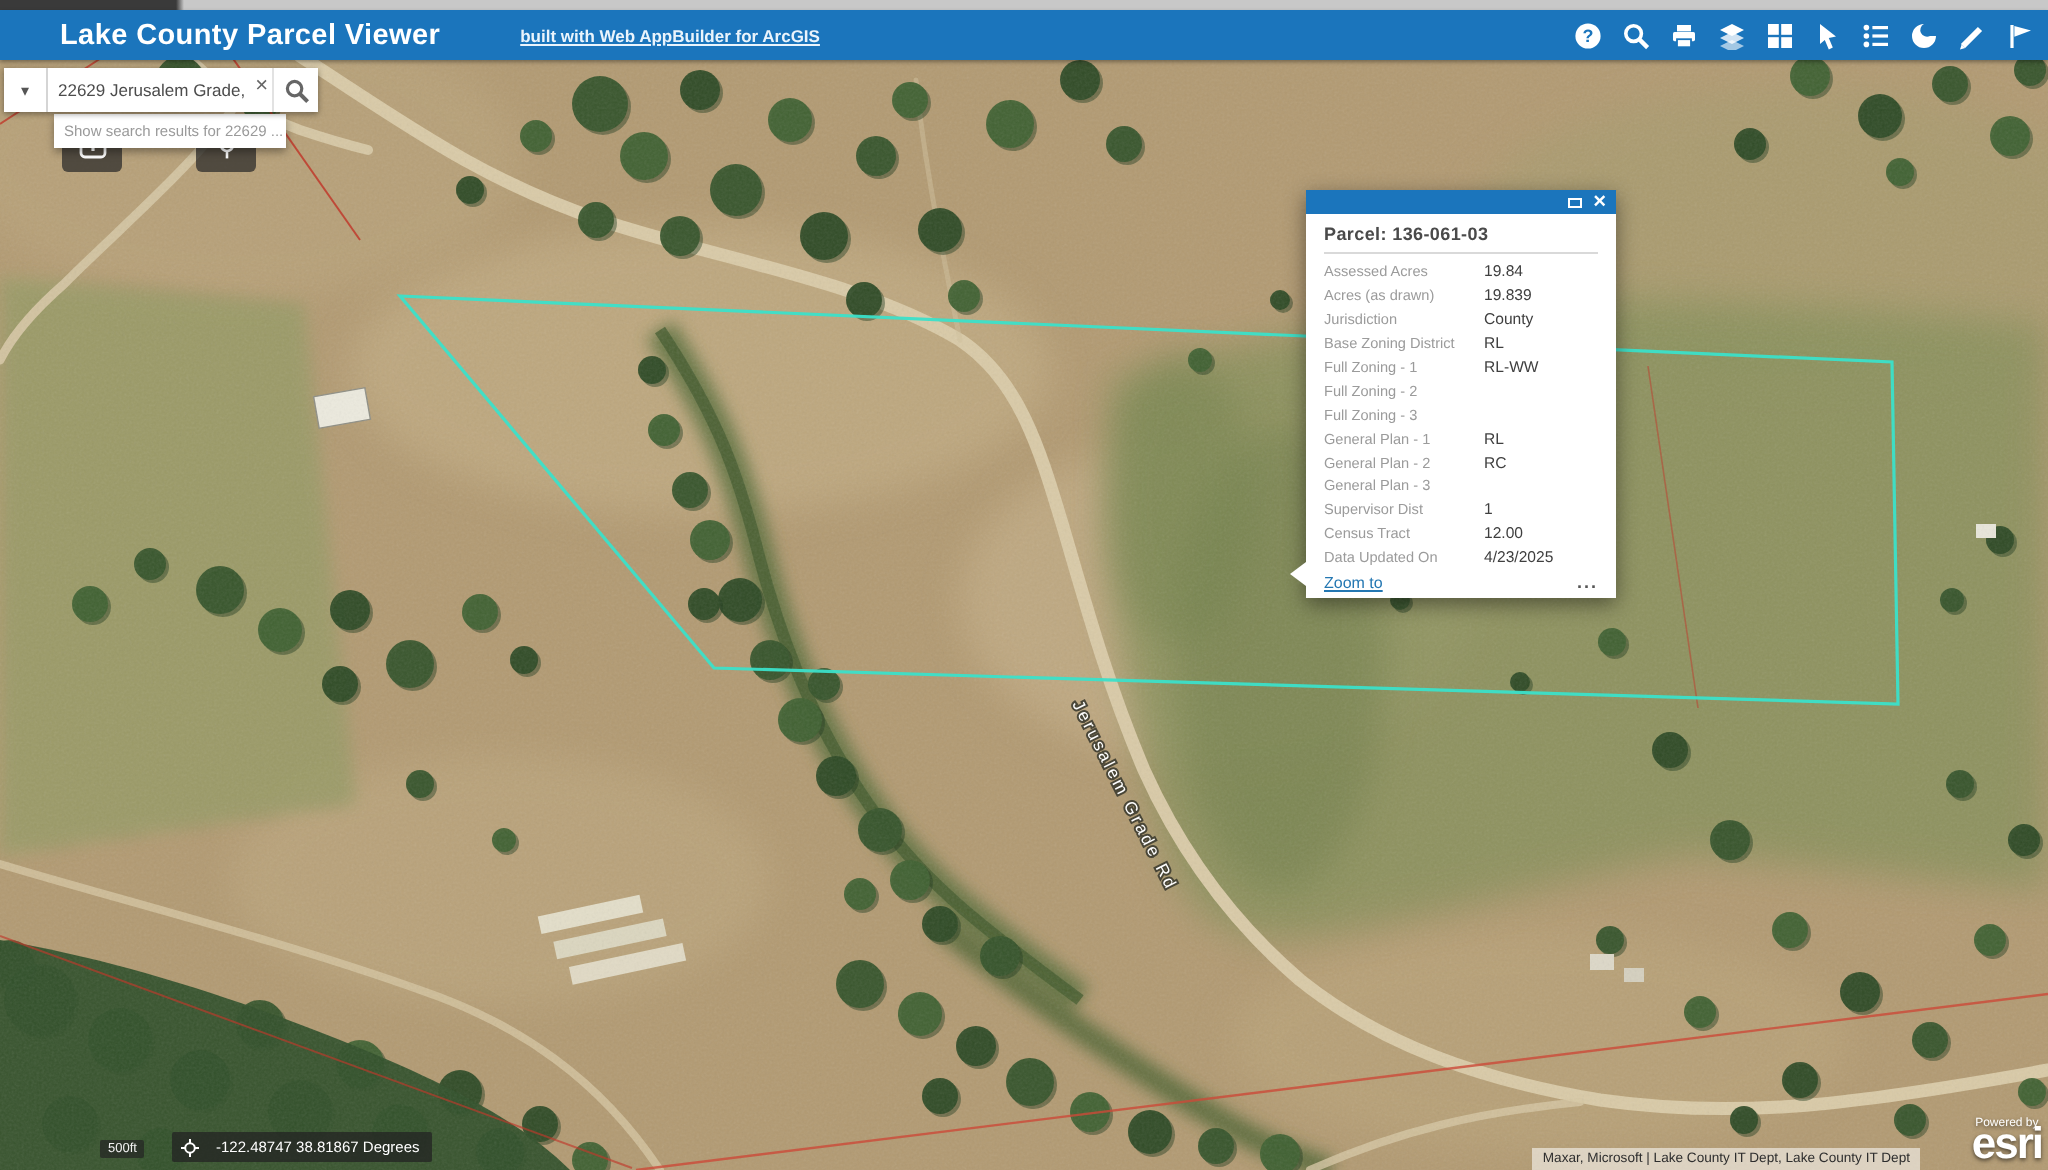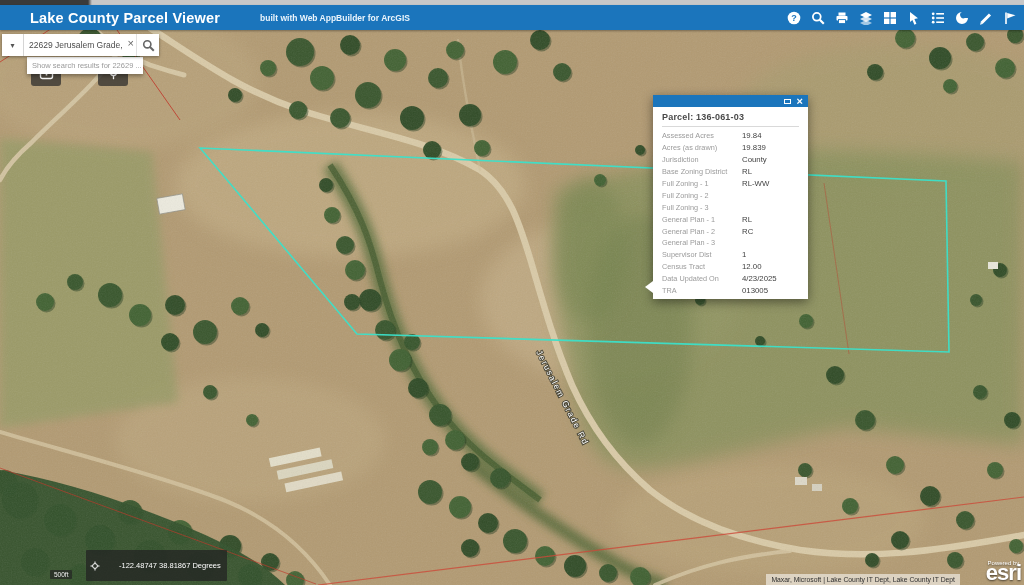--- a/index.html
+++ b/index.html
@@ -10,21 +10,21 @@
   #map{position:absolute;inset:0;z-index:0;}
 
   
   #winstrip{position:absolute;top:0;left:0;width:1024px;height:5px;z-index:40;
     background:linear-gradient(to right,#3a3a3a 0,#3a3a3a 88px,#c8c8c8 92px,#c8c8c8 100%);}
 
   
   #header{position:absolute;top:5px;left:0;width:1024px;height:25px;background:#1b75bc;z-index:40;
     display:flex;align-items:center;box-shadow:0 1px 2px rgba(0,0,0,.35);}
   #appTitle{color:#fff;font-size:14.5px;font-weight:bold;margin-left:30px;letter-spacing:.2px;white-space:nowrap;}
-  #appSub{color:#eaf4fc;font-size:8.5px;font-weight:bold;margin-left:40px;white-space:nowrap;}
+  #appSub{color:#eaf4fc;font-size:8.5px;font-weight:bold;margin-left:40px;white-space:nowrap;text-decoration:underline;}
   #tools{position:absolute;right:6px;top:0;height:25px;display:flex;align-items:center;gap:8px;}
   .tool{width:16px;height:16px;display:flex;align-items:center;justify-content:center;cursor:pointer;}
   .tool svg{display:block;}
 
   
   #searchWrap{position:absolute;top:34px;left:2px;z-index:45;display:flex;height:22px;
     box-shadow:0 1px 3px rgba(0,0,0,.4);}
   #srcDrop{width:22px;background:#fff;border-right:1px solid #d5d5d5;display:flex;align-items:center;justify-content:center;color:#555;font-size:8px;cursor:pointer;}
   #srcInputBox{position:relative;width:112px;background:#fff;}
   #srcInput{width:100%;height:100%;border:0;outline:none;font-size:8.5px;color:#4c4c4c;padding:0 13px 0 5px;background:transparent;}
@@ -54,22 +54,22 @@
   .pl{width:80px;font-size:7.3px;color:#9b9b9b;white-space:nowrap;}
   .pv{font-size:7.8px;color:#3f3f3f;white-space:nowrap;}
   #popupFoot{position:absolute;left:0;bottom:0;width:100%;height:16px;background:#fff;
     display:flex;align-items:center;justify-content:space-between;padding:0 9px;}
   #zoomTo{font-size:8px;color:#2477b2;text-decoration:underline;cursor:pointer;}
   #moreDots{font-size:9px;color:#555;font-weight:bold;letter-spacing:1px;cursor:pointer;}
 
   
   #scaleBadge{position:absolute;left:50px;bottom:6px;z-index:30;background:rgba(35,35,35,.7);
     color:#f0f0f0;font-size:6.5px;padding:1px 4px;border-radius:1px;}
-  #coords{position:absolute;left:86px;bottom:4px;z-index:30;height:31px;background:rgba(35,35,35,.75);
-    display:flex;align-items:center;gap:19px;padding:0 6px 0 4px;border-radius:1px;}
+  #coords{position:absolute;left:86px;bottom:4px;z-index:30;height:15px;background:rgba(35,35,35,.75);
+    display:flex;align-items:center;gap:8px;padding:0 6px 0 4px;border-radius:1px;}
   #coords span{color:#fff;font-size:7.5px;white-space:nowrap;}
   #attrib{position:absolute;right:64px;bottom:0;z-index:30;background:rgba(255,255,255,.55);
     color:#2e2e2e;font-size:6.8px;padding:2px 5px;white-space:nowrap;}
   #esriWrap{position:absolute;right:3px;bottom:1px;z-index:31;text-align:center;color:#fff;
     text-shadow:0 1px 2px rgba(0,0,0,.6);}
   #poweredBy{font-size:6px;display:block;margin-bottom:-2px;}
   #esriLogo{font-size:22px;font-weight:bold;letter-spacing:-1px;line-height:.85;}
 
   
   #watermark{position:absolute;left:393px;top:546px;z-index:60;font-size:31px;letter-spacing:3px;
@@ -550,20 +550,24 @@
     <div class="prow">
       <span class="pl">Data Updated On</span>
       <span class="pv">4/23/2025</span>
     </div>
 
     <div class="prow">
       <span class="pl">TRA</span>
       <span class="pv">013005</span>
     </div>
   </div>
+      <div id="popupFoot">
+        <span id="zoomTo">Zoom to</span>
+        <span id="moreDots">...</span>
+      </div>
     </div>
   </div>
 
   <div id="scaleBadge">500ft</div>
 
   <div id="coords">
     <svg width="10" height="10">
         <circle cx="5" cy="5" r="2.4" fill="none" stroke="#fff" stroke-width="1"></circle>
         <line x1="5" y1="0.5" x2="5" y2="2.6" stroke="#fff" stroke-width="1"></line>
         <line x1="5" y1="7.4" x2="5" y2="9.5" stroke="#fff" stroke-width="1"></line>

